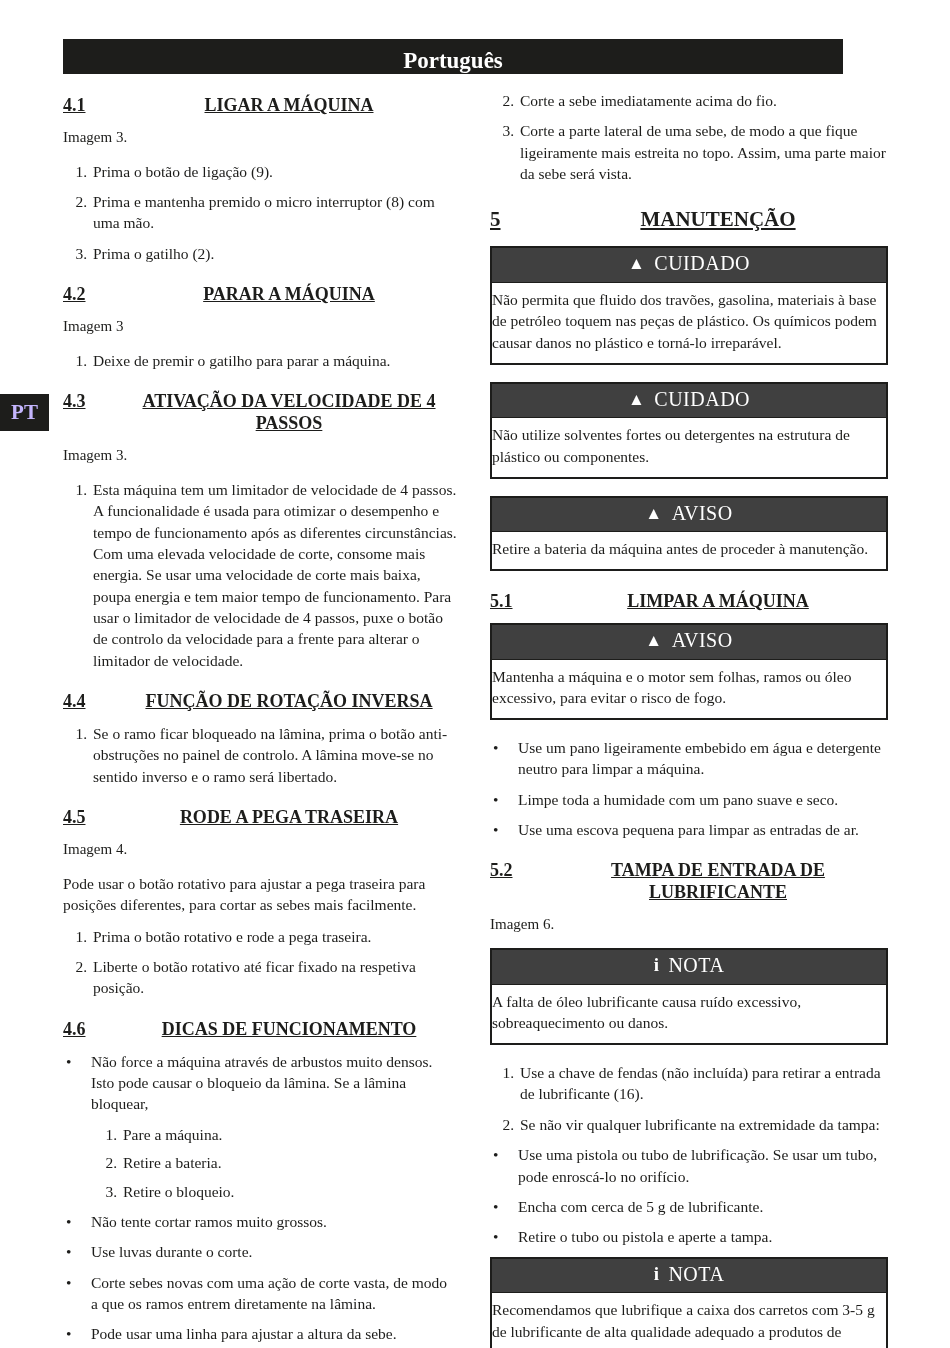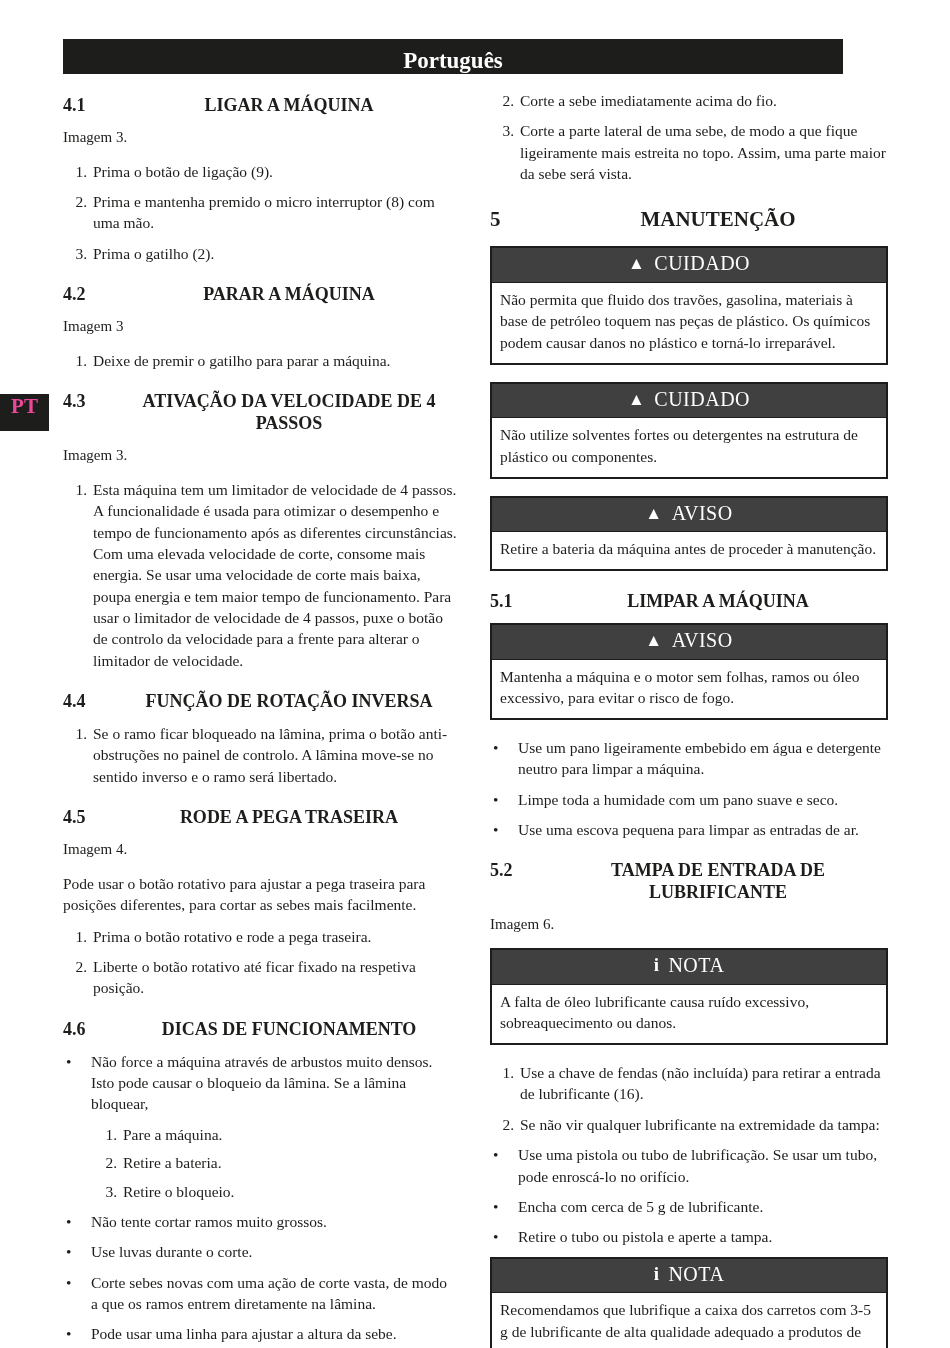--- a/index.html
+++ b/index.html
@@ -2,28 +2,28 @@
 <html><head>
 <meta charset="utf-8">
 <style>
   html,body{margin:0;padding:0;background:#ffffff;}
   body{width:950px;height:1348px;font-family:"Liberation Serif", serif;color:#1d1d1b;}
   .page{position:relative;width:950px;height:1348px;background:#fff;overflow:hidden;}
 
   .banner{position:absolute;left:63px;top:39px;width:780px;height:35px;background:#1d1d1b;color:#fff;
           display:flex;align-items:flex-end;justify-content:center;font-weight:bold;font-size:23px;}
 
-  .pt-tab{position:absolute;left:0;top:394px;width:49px;height:37px;background:#1d1d1b;color:#ec4899;
-          display:flex;justify-content:center;font-weight:bold;font-size:21px;}
+  .pt-tab{position:absolute;left:0;top:394px;width:49px;height:37px;background:#1d1d1b;color:#c4b5fd;
+          display:flex;align-items:center;justify-content:center;font-weight:bold;font-size:21px;}
 
   .col{position:absolute;top:90px;font-size:15.5px;line-height:1.38;}
   .col-left{left:63px;width:394px;}
   .col-right{left:490px;width:398px;}
 
-  .h2{display:flex;font-weight:bold;font-size:18px;line-height:1.22;margin:20px 0 10px;}
+  .h2{display:flex;font-weight:bold;font-size:18px;line-height:1.22;margin:20px 0 10px;text-decoration:underline;}
   .h2 .hnum{flex:0 0 58px;}
   .h2 .htitle{flex:1;text-align:center;}
   .h2.first{margin-top:5px;}
   .h2.big{font-size:21px;margin:22px 0 14px;}
 
   .cap{font-size:15px;margin:2px 0 13px;}
   p.body{margin:0 0 10px;}
 
   ol.num{list-style:decimal outside;margin:0 0 4px;padding-left:28px;}
   ol.num>li{margin-bottom:9px;padding-left:2px;}
@@ -32,21 +32,21 @@
 
   ul.bul{list-style:none;margin:0 0 4px;padding-left:28px;}
   ul.bul>li{position:relative;margin-bottom:9px;}
   ul.bul>li::before{content:"\2022";position:absolute;left:-25px;top:0;}
 
   .box{border:2px solid #1d1d1b;margin:2px 0 17px;}
   .box-hd{background:#404040;color:#fff;text-align:center;font-size:20px;padding:2px 0 4px;
           border-bottom:1px solid #1d1d1b;letter-spacing:0.5px;}
   .box-hd .icon{display:inline-block;margin-right:9px;font-size:17px;vertical-align:1px;}
   .box-hd .icon.info{font-weight:bold;font-size:19px;font-style:normal;}
-  .box-bd{padding:6px 8px 9px;line-height:1.4;}
+  .box-bd{padding:6px 0 9px;line-height:1.4;}
 
   .pgnum{position:absolute;top:1264px;left:0;width:100%;text-align:center;font-size:15px;}
 </style>
 </head>
 <body>
 
 <div class="page">
 
   <header class="banner">
     <span>Português</span>

